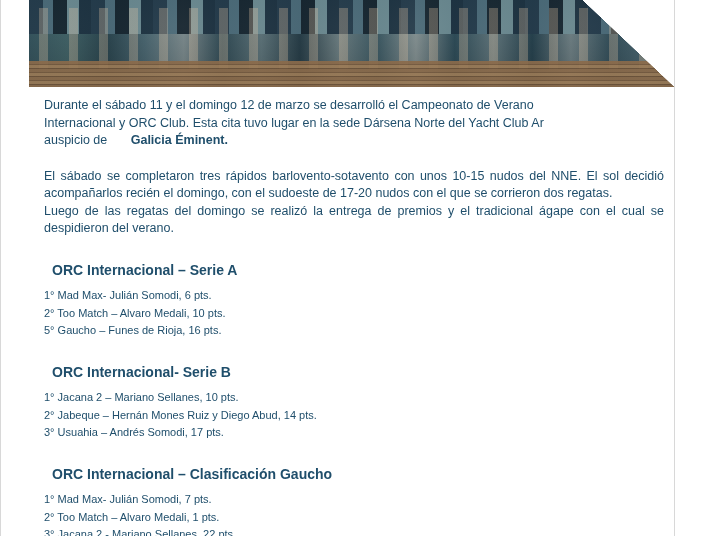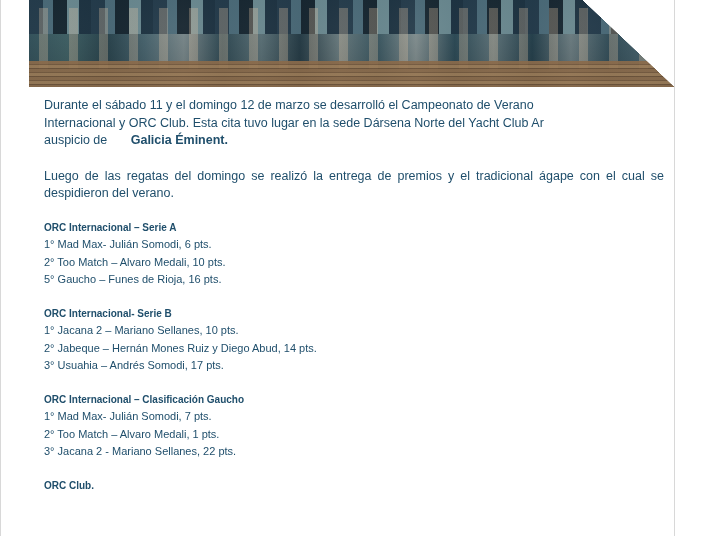--- a/index.html
+++ b/index.html
@@ -125,23 +125,23 @@
   }
   .para-1 { width: 530px; text-align: left; }
   .spacer-16 { height: 16px; }
   .spacer-18 { height: 18px; }
   .strong-link {
     color: #1f4e6b;
     font-weight: bold;
     margin-left: 20px;
   }
   h3.section-head {
-    margin: 0;
-    color: #1f4e6b;
-    font-size: 10px;
+    margin: 8px;
+    color: #1f4e6b;
+    font-size: 14px;
     font-weight: bold;
     line-height: 17.5px;
   }
   .result-line {
     color: #1f4e6b;
     font-size: 11px;
     line-height: 17.5px;
   }
 </style>
 </head>
@@ -160,20 +160,21 @@
     </div>
     <div class="hero-cut"></div>
   </div>
 
   <div class="content">
 
     <p class="para para-1"><span>Durante el sábado 11 y el domingo 12 de marzo se desarrolló el Campeonato de Verano </span><br><span>Internacional y ORC Club. Esta cita tuvo lugar en la sede Dársena Norte del Yacht Club Ar</span><br><span>auspicio de </span><span class="strong-link">Galicia Éminent.</span></p>
 
     <div class="spacer-18"></div>
 
+    <p class="para">El sábado se completaron tres rápidos barlovento-sotavento con unos 10-15 nudos del NNE. El sol decidió acompañarlos recién el domingo, con el sudoeste de 17-20 nudos con el que se corrieron dos regatas.</p>
 
     <p class="para">Luego de las regatas del domingo se realizó la entrega de premios y el tradicional ágape con el cual se despidieron del verano.</p>
 
     <div class="spacer-16"></div>
 
     <h3 class="section-head">ORC Internacional – Serie A</h3>
     <div class="result-line">1° Mad Max- Julián Somodi, 6 pts.</div>
     <div class="result-line">2° Too Match – Alvaro Medali, 10 pts.</div>
     <div class="result-line">5° Gaucho – Funes de Rioja, 16 pts.</div>
 

